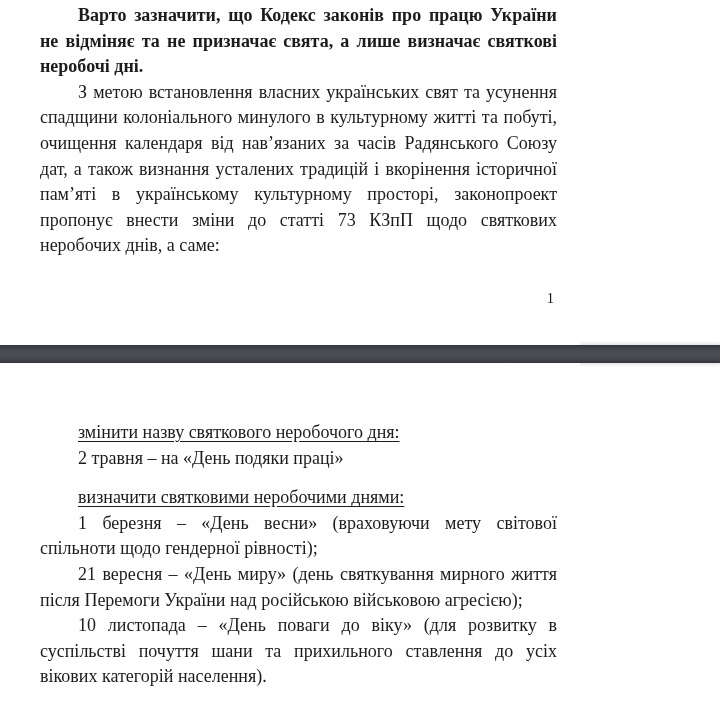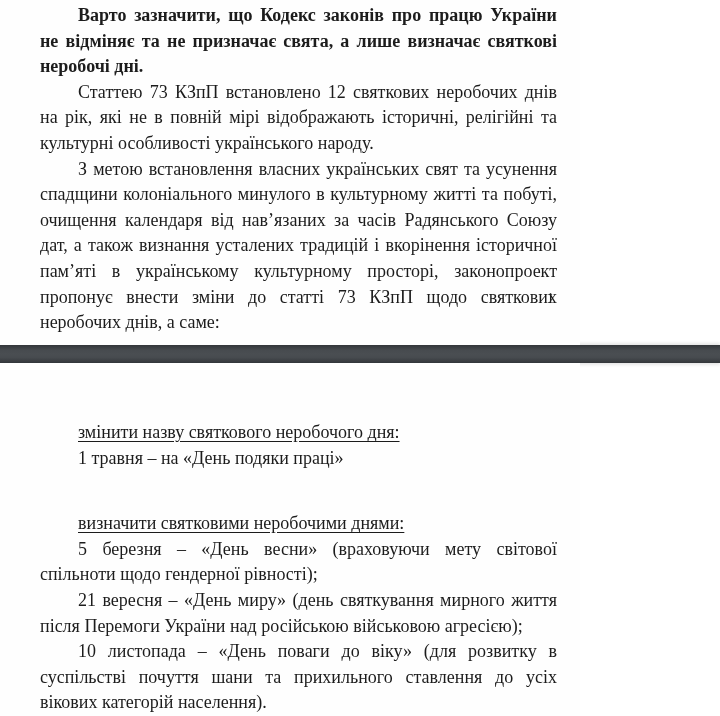--- a/index.html
+++ b/index.html
@@ -35,21 +35,21 @@
   .para {
     text-align: justify;
     text-indent: 38px;
   }
   .para.bold { font-weight: bold; }
   .heading-underlined {
     text-indent: 38px;
     text-decoration: underline;
     text-underline-offset: 3px;
   }
-  .section-gap { margin-top: 40px; }
+  .section-gap { margin-top: 14px; }
   .page-number {
     position: absolute;
     top: 288px;
     right: 26px;
     font-size: 14.5px;
     line-height: 20px;
     text-indent: 0;
   }
   .page-separator {
     width: 720px;
@@ -58,30 +58,29 @@
     box-shadow: 0 -2px 3px rgba(0,0,0,0.10), 0 2px 3px rgba(0,0,0,0.10);
   }
 </style>
 </head>
 <body>
 
 <div class="doc-viewer">
 
   <div class="page page-1">
     <p class="para bold">Варто зазначити, що Кодекс законів про працю України не відміняє та не призначає свята, а лише визначає святкові неробочі дні.</p>
-    <p class="para">Статтею 73 КЗпП встановлено 12 святкових неробочих днів на рік, які не в повній мірі відображають історичні, релігійні та культурні особливості українського народу.</p>
     <p class="para">З метою встановлення власних українських свят та усунення спадщини колоніального минулого в культурному житті та побуті, очищення календаря від нав’язаних за часів Радянського Союзу дат, а також визнання усталених традицій і вкорінення історичної пам’яті в українському культурному просторі, законопроект пропонує внести зміни до статті 73 КЗпП щодо святкових неробочих днів, а саме:</p>
     <div class="page-number">1</div>
   </div>
 
   <div class="page-separator"></div>
 
   <div class="page page-2">
     <p class="heading-underlined">змінити назву святкового неробочого дня:</p>
-    <p class="para">1 травня – на «День подяки праці»</p>
+    <p class="para">2 травня – на «День подяки праці»</p>
 
     <p class="heading-underlined section-gap">визначити святковими неробочими днями:</p>
-    <p class="para">5 березня – «День весни» (враховуючи мету світової спільноти щодо гендерної рівності);</p>
+    <p class="para">1 березня – «День весни» (враховуючи мету світової спільноти щодо гендерної рівності);</p>
     <p class="para">21 вересня – «День миру» (день святкування мирного життя після Перемоги України над російською військовою агресією);</p>
     <p class="para">10 листопада – «День поваги до віку» (для розвитку в суспільстві почуття шани та прихильного ставлення до усіх вікових категорій населення).</p>
   </div>
 
 </div>
 
 </body></html>

